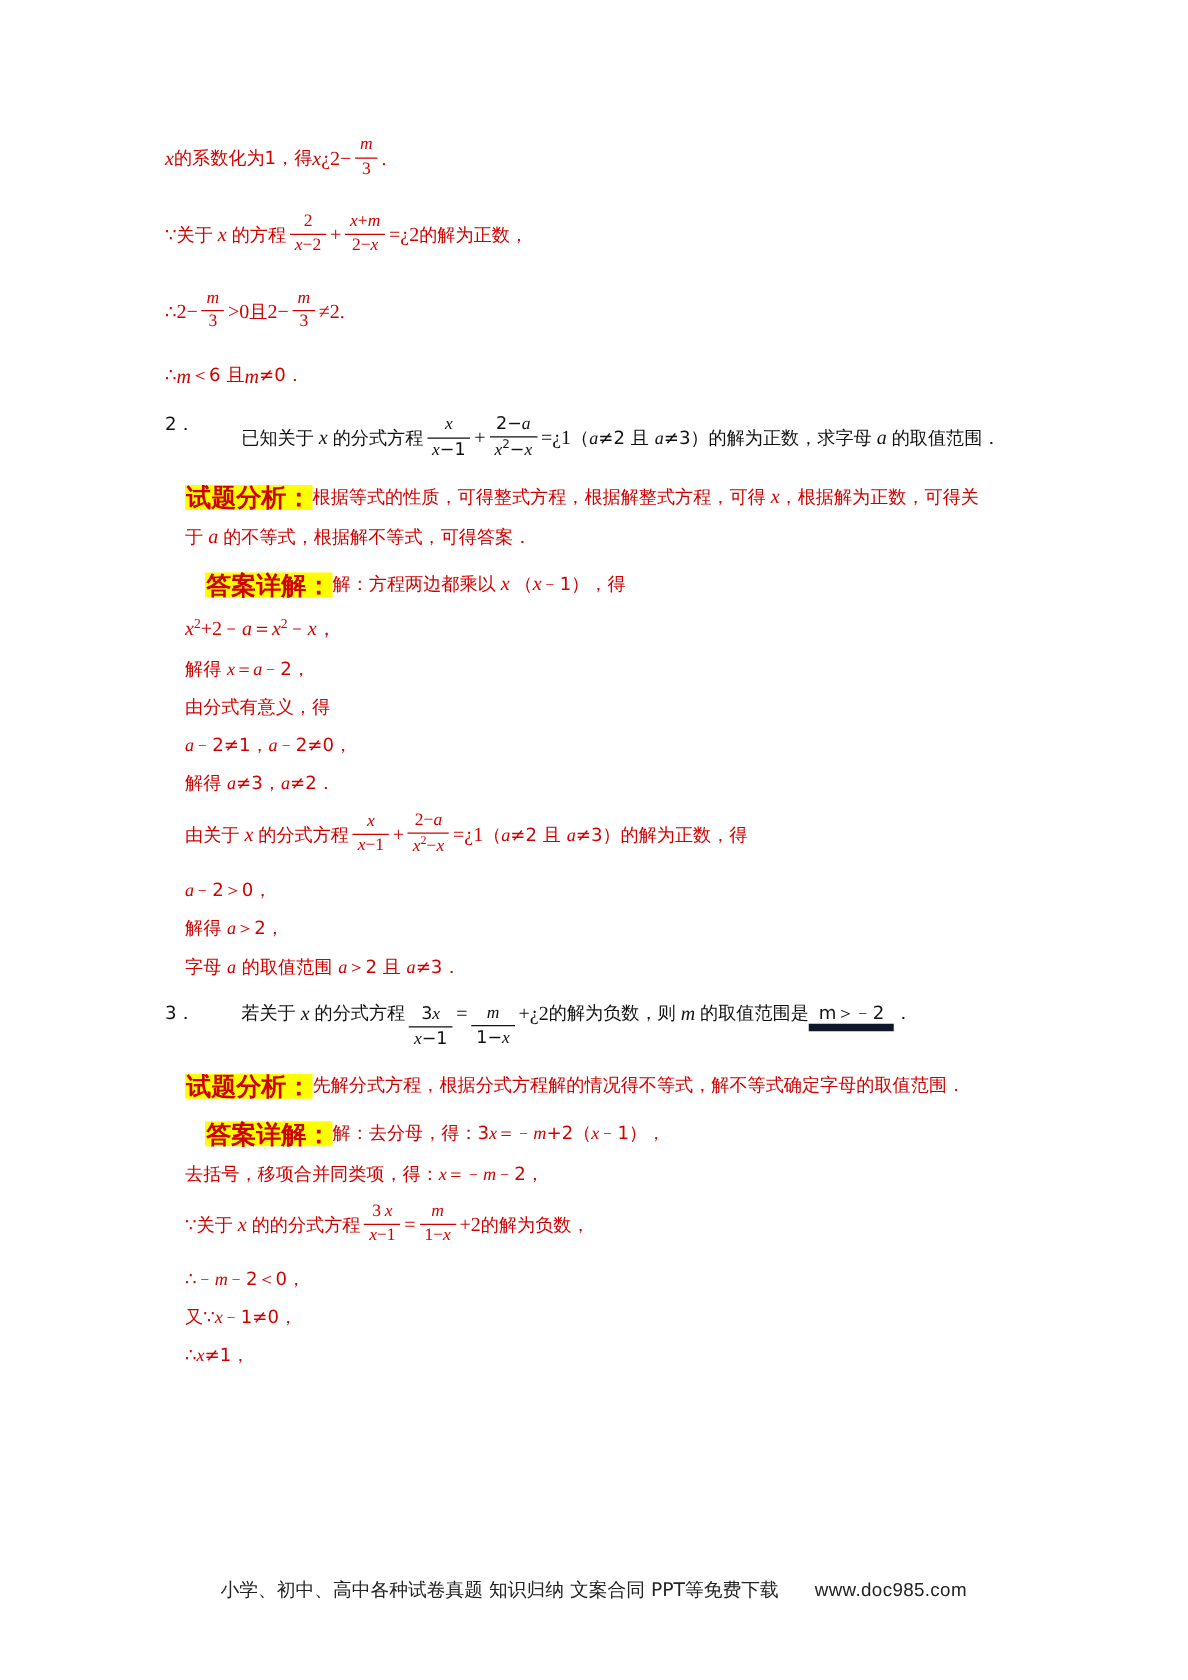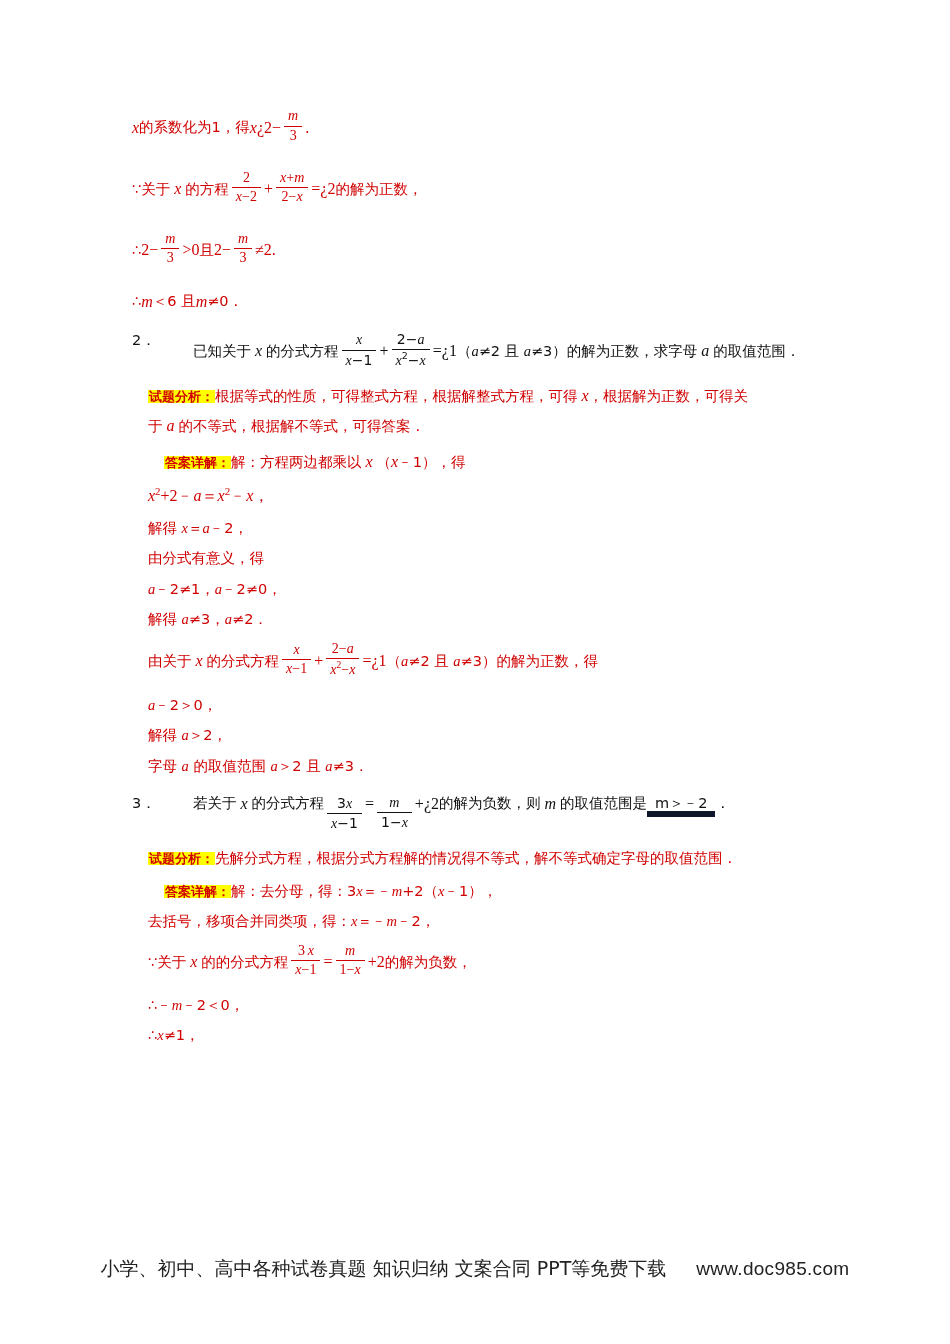--- a/index.html
+++ b/index.html
@@ -58,21 +58,21 @@
     padding: 1px 4px 0 4px;
     font-size: 14px;
     line-height: 1.15;
     white-space: nowrap;
   }
   .sup { font-size: 0.68em; vertical-align: super; }
   .hl {
     background: #ffff00;
     font-family: "DejaVu Sans", sans-serif;
     font-weight: bold;
-    font-size: 13px;
+    font-size: 20px;
     color: #d00000;
     padding: 0 1px;
   }
   .qnum {
     font-family: "DejaVu Sans", sans-serif;
     font-size: 14.5px;
     color: #111;
   }
   .qbody { color: #111; font-family: "DejaVu Sans", sans-serif; font-size: 14.5px; }
   .qbody .it, .qbody .math { color: #111; }
@@ -83,21 +83,21 @@
     font-family: "DejaVu Sans", sans-serif;
   }
   .footer {
     position: absolute;
     left: 0;
     right: 0;
     bottom: 62px;
     text-align: center;
     color: #222;
     font-family: "DejaVu Sans", sans-serif;
-    font-size: 19px;
+    font-size: 15px;
   }
   .footer .site { font-family: "Liberation Sans", sans-serif; letter-spacing: .3px; }
   .qrow { display: flex; align-items: flex-start; }
   .qrow .qn { width: 26px; flex: none; }
   .qrow .qc { flex: 1; margin-left: 35px; }
 </style>
 </head>
 <body>
 
 <div class="page">
@@ -316,20 +316,23 @@
           <span class="num it">m</span>
           <span class="den">1−<span class="it">x</span></span>
         </span>
         <span class="math">+2</span>
         <span class="cn">的解为负数，</span>
       </div>
 
       <div class="line" style="margin-bottom:16px;">
         <span class="cn">∴﹣<span class="it">m</span>﹣2＜0，</span>
       </div>
+      <div class="line" style="margin-bottom:16px;">
+        <span class="cn">又∵<span class="it">x</span>﹣1≠0，</span>
+      </div>
       <div class="line">
         <span class="cn">∴<span class="it">x</span>≠1，</span>
       </div>
     </div>
   </div>
 
   <div class="footer">
     <span>小学、初中、高中各种试卷真题  知识归纳  文案合同  PPT等免费下载</span>
     <span class="site" style="margin-left:24px;">www.doc985.com</span>
   </div>

